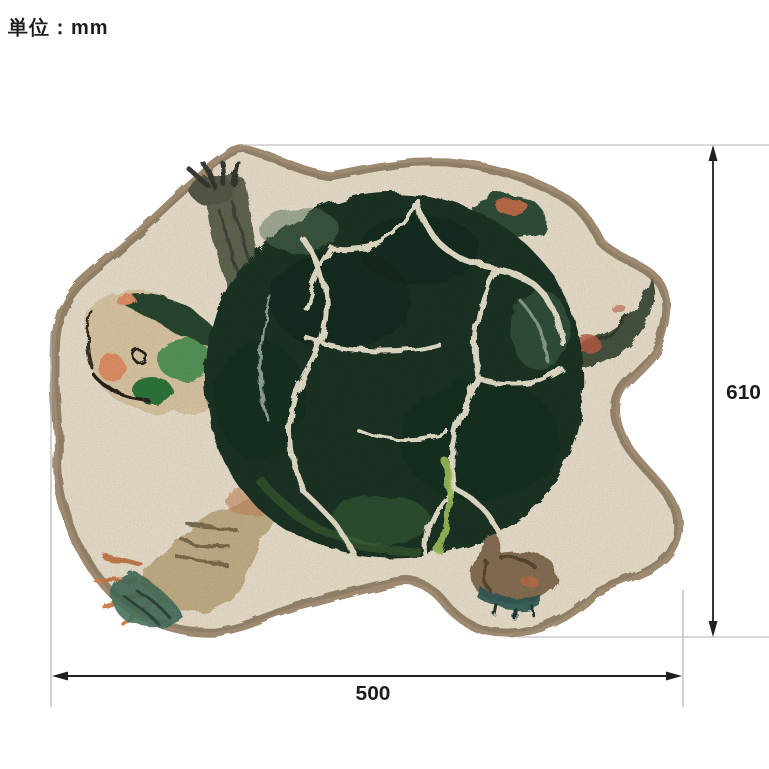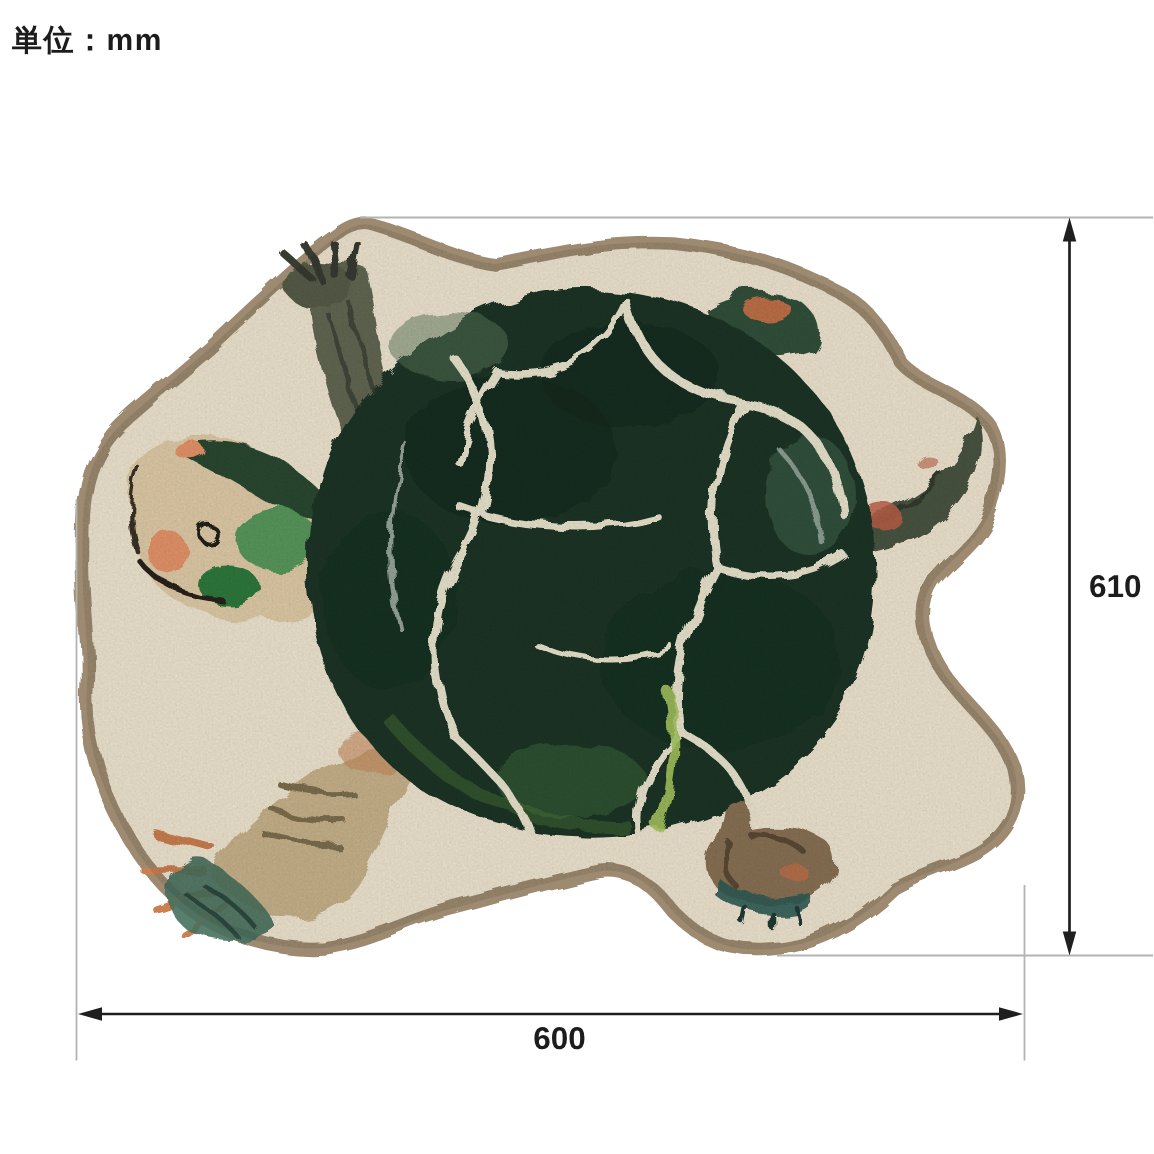--- a/index.html
+++ b/index.html
@@ -169,15 +169,15 @@
     </g>
 
     <g style="stroke:var(--c-dimension-line,#1f1f1f);fill:var(--c-dimension-line,#1f1f1f)">
       <line x1="64" y1="676" x2="670" y2="676" stroke-width="1.8"></line>
       <polygon points="52,676 68,671.5 68,680.5" stroke="none"></polygon>
       <polygon points="682,676 666,671.5 666,680.5" stroke="none"></polygon>
     </g>
   </svg>
 
   <div id="dim-height-label" class="label">610</div>
-  <div id="dim-width-label" class="label">600</div>
+  <div id="dim-width-label" class="label">500</div>
 
 </div>
 
 </body></html>

